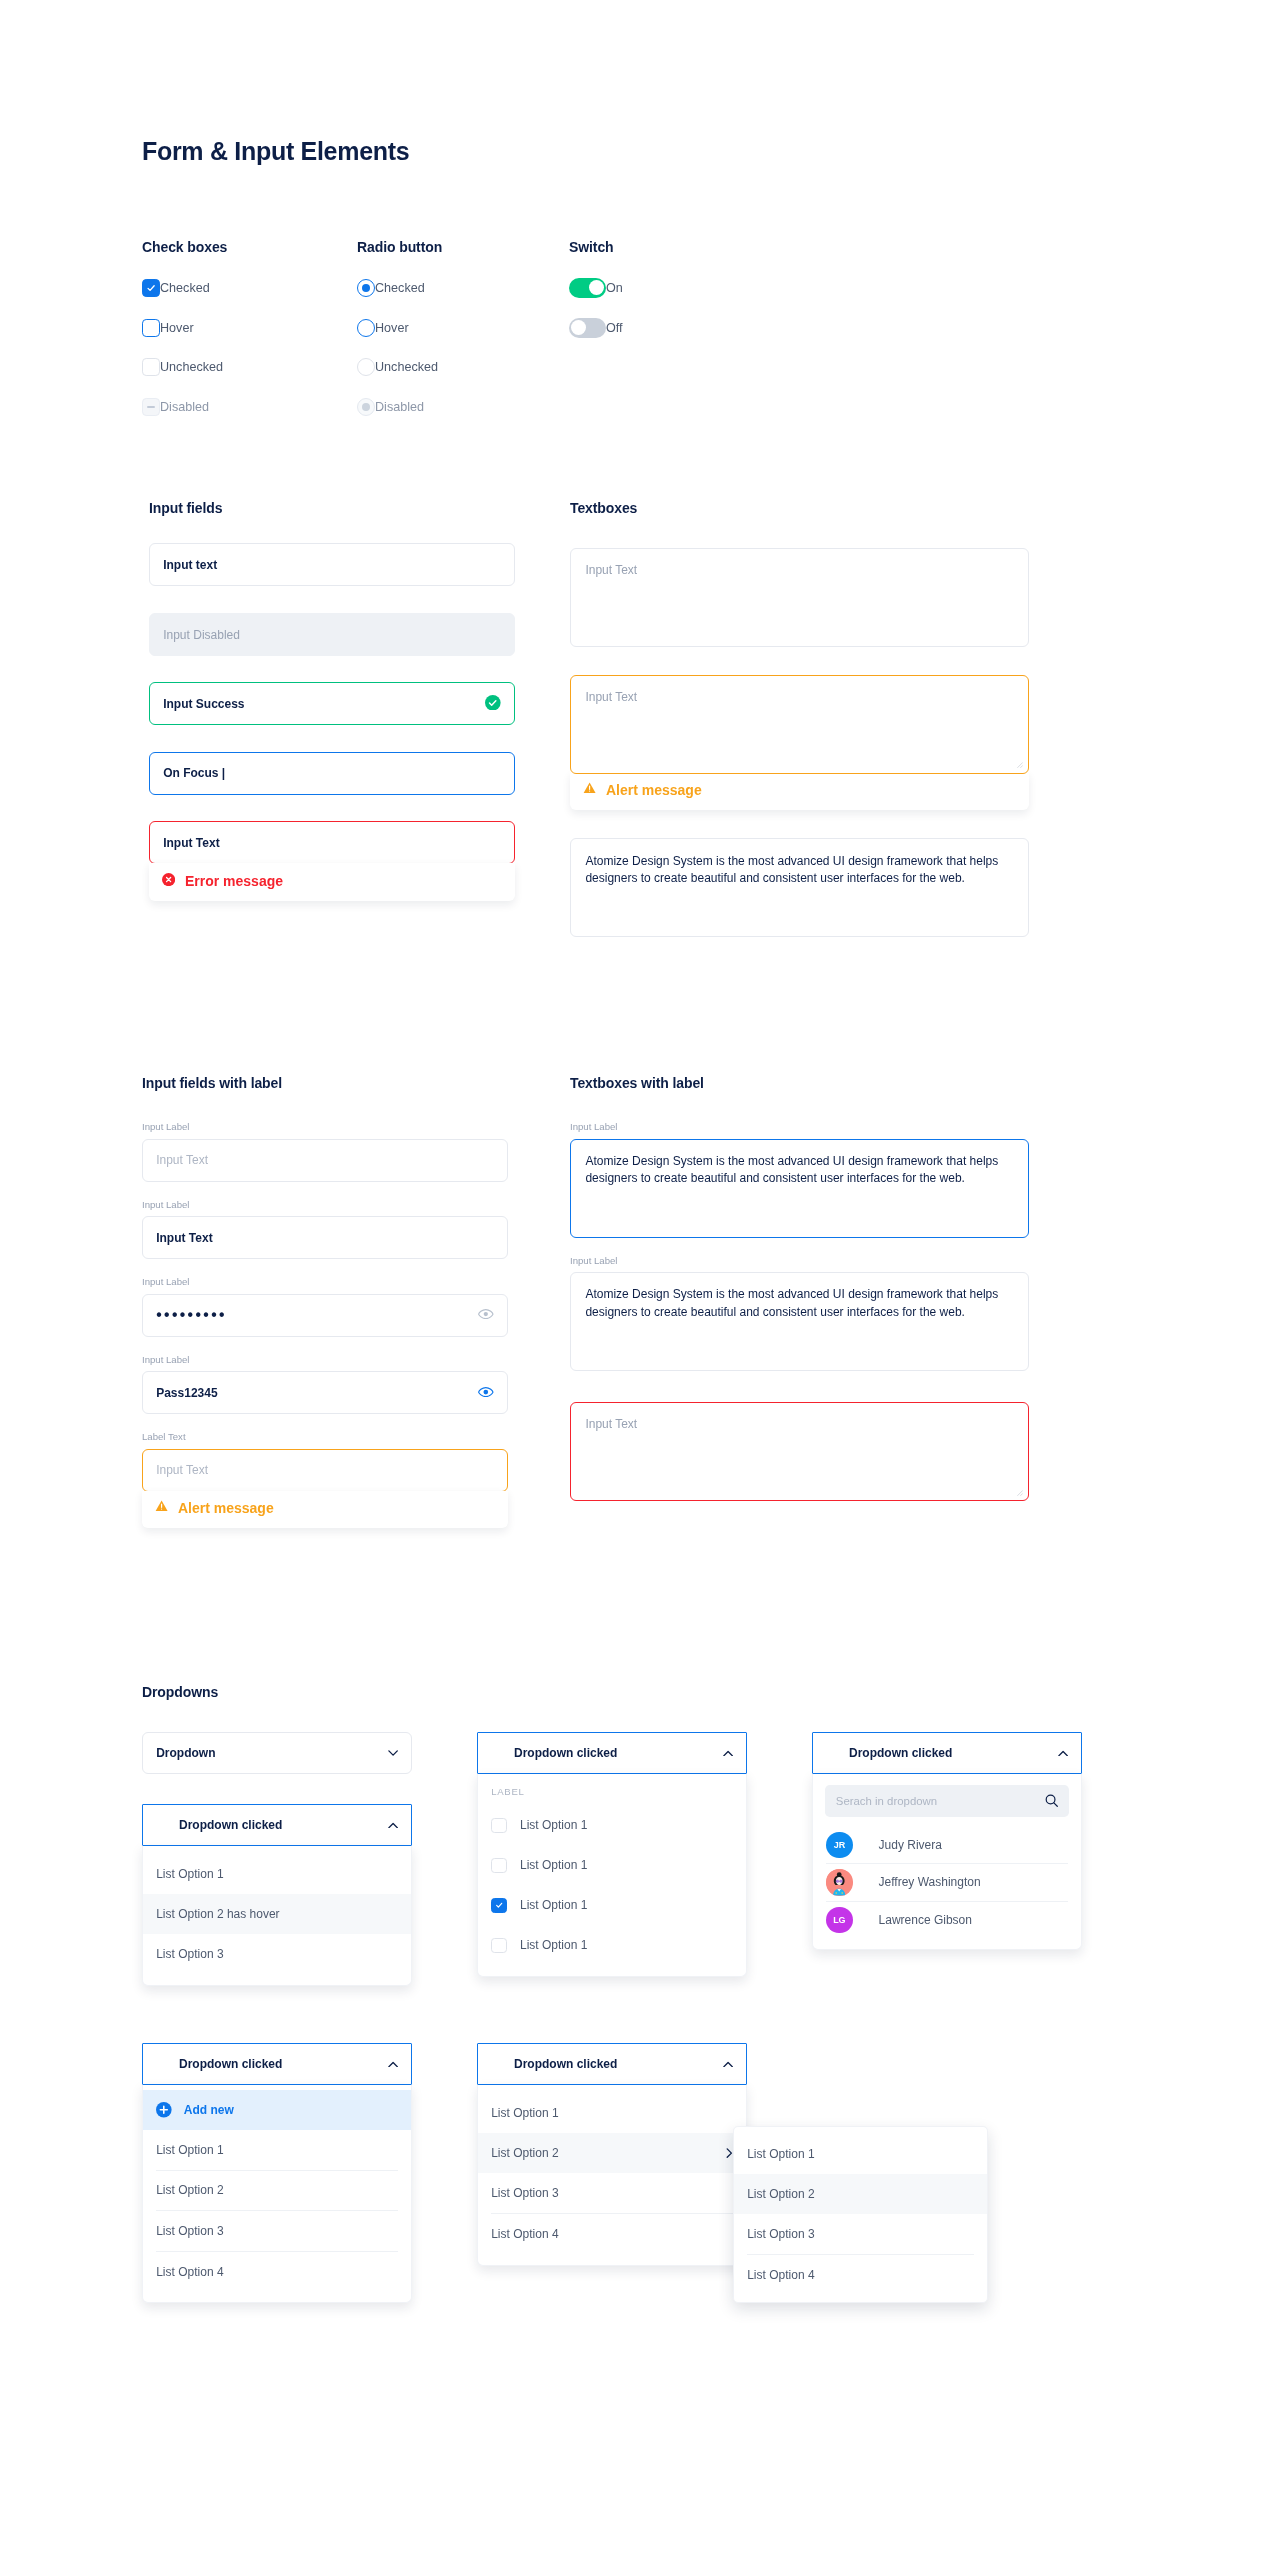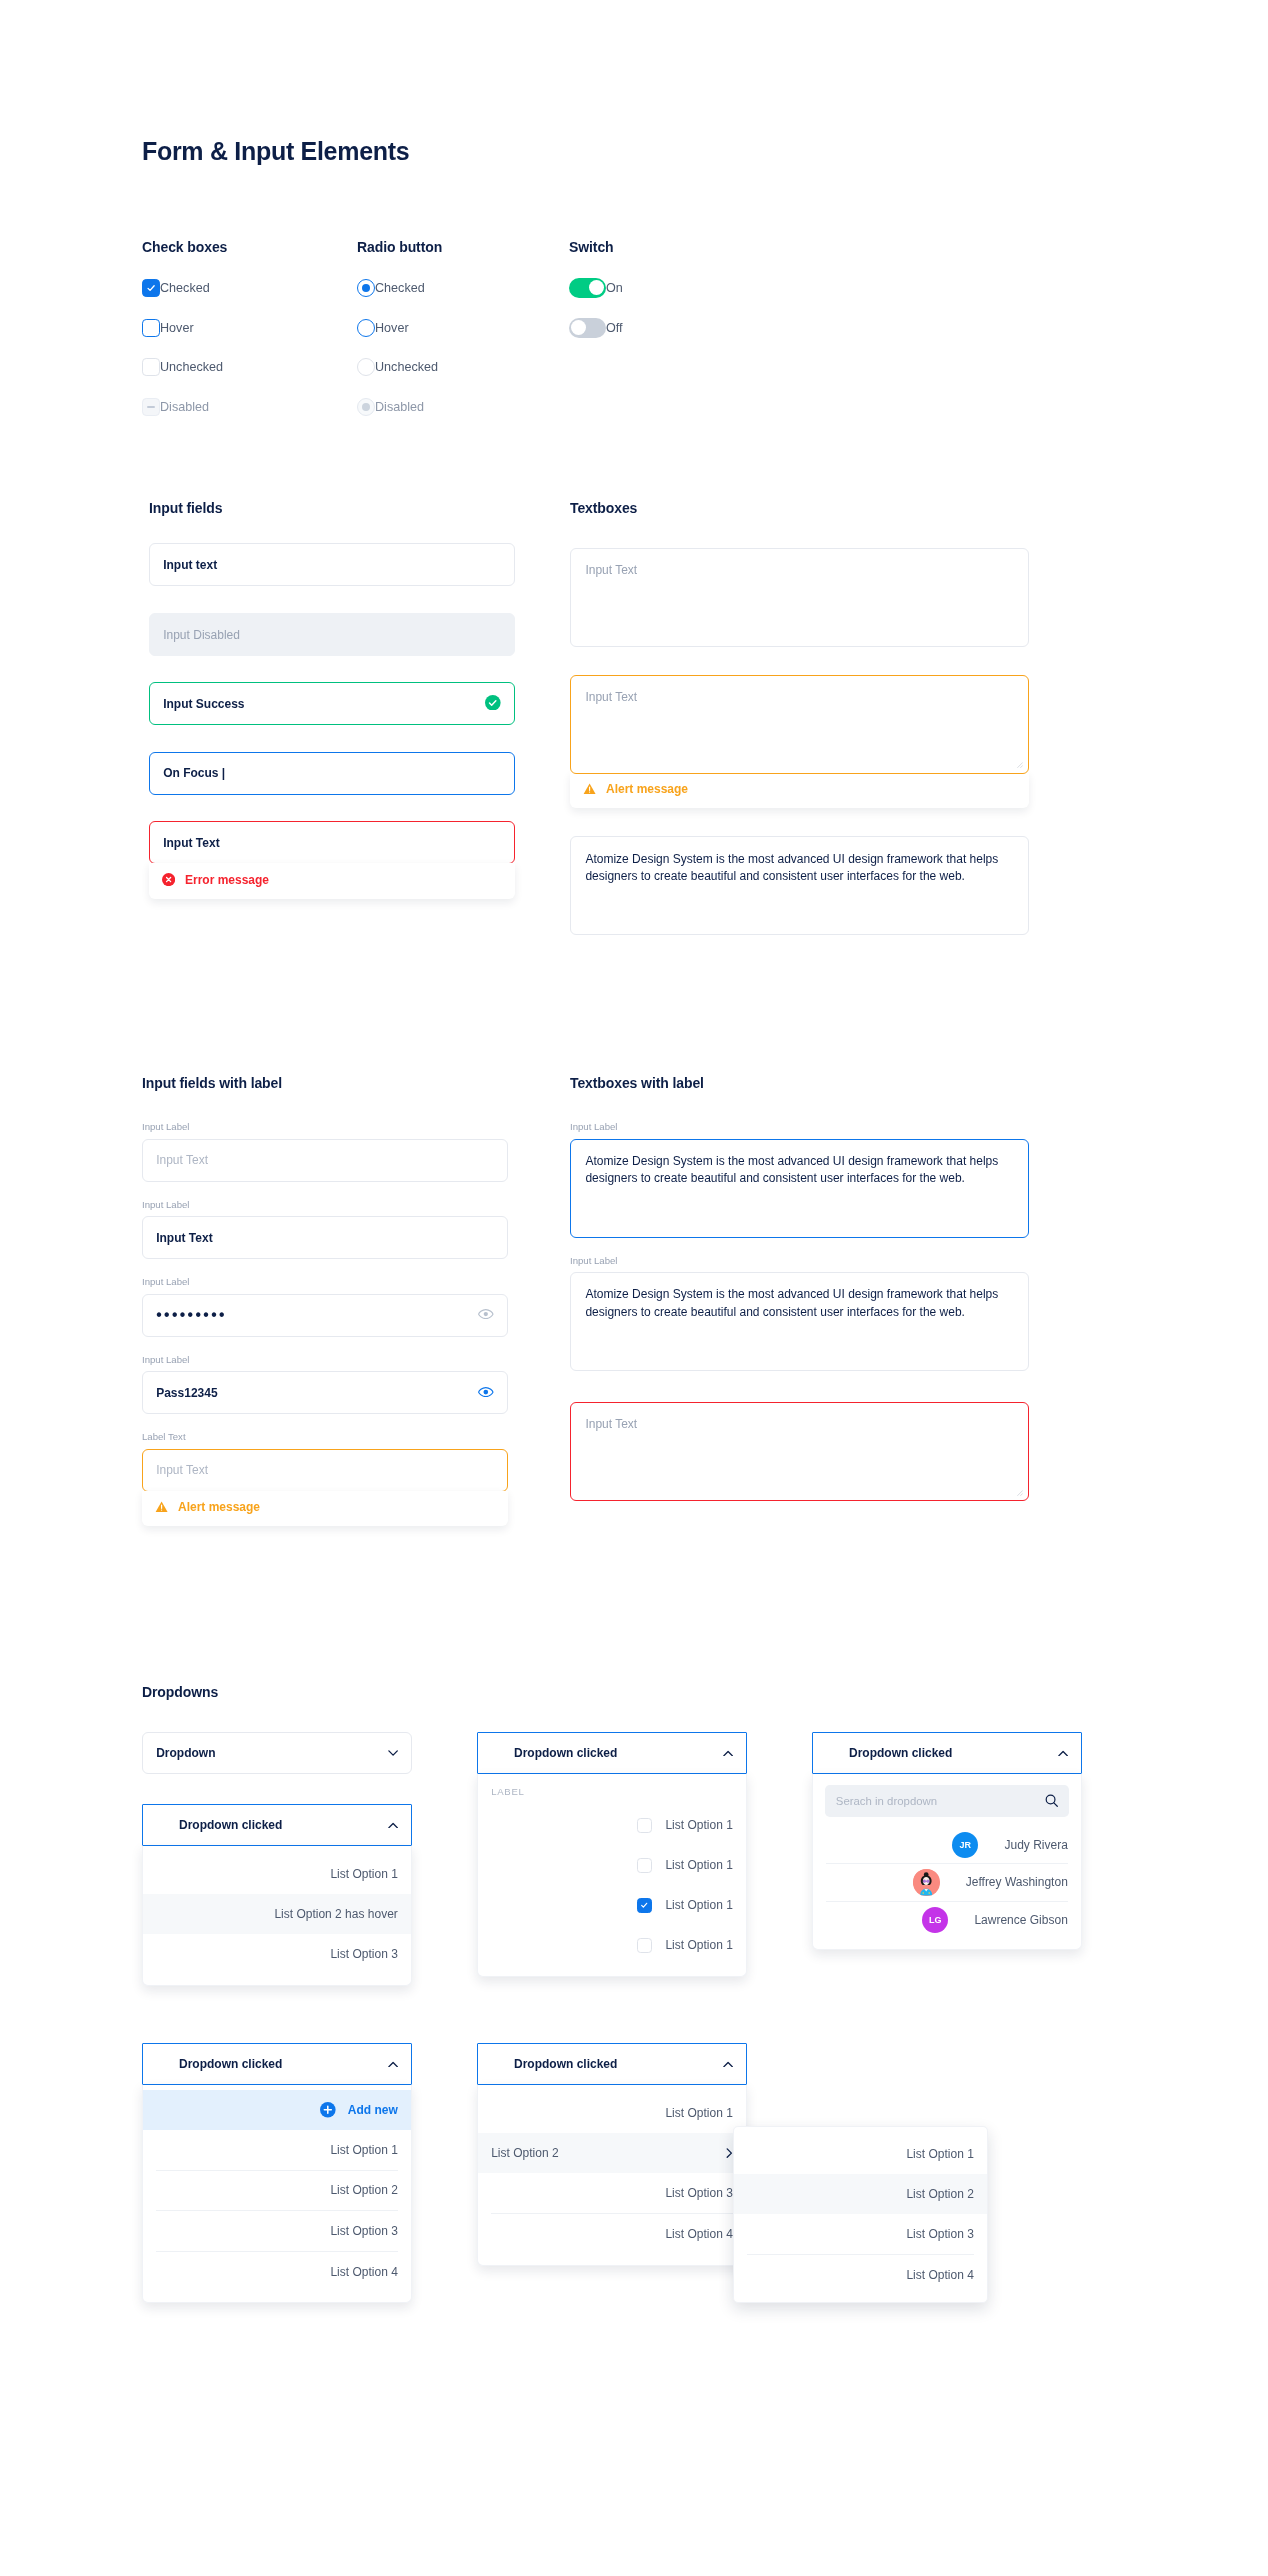--- a/index.html
+++ b/index.html
@@ -90,22 +90,22 @@
   .field.dis { background: var(--disabled-bg); border-color: var(--disabled-bg); color: var(--muted-2); font-weight: 400; }
   .field.ok  { border: 1.2px solid var(--green); }
   .field.focus { border: 1.5px solid var(--blue); }
   .field.err { border: 0.9px solid var(--red); }
   .field.warn{ border: 1.2px solid var(--orange); }
   .field .grow { flex: 1; }
 
   .msgbar {
     width: 100%; background: #fff; border-radius: 0 0 6px 6px;
     box-shadow: 0 3.6px 8.4px rgba(16,30,54,.08);
-    display: flex; align-items: center; padding: 9.6px 13.2px 12px 13.2px;
-    font-size: 12px; font-weight: 700; margin-top: -1.2px;
+    display: flex; align-items: flex-start; padding: 9.6px 13.2px 12px 13.2px;
+    font-size: 14px; font-weight: 700; margin-top: -1.2px;
   }
   .msgbar.red    { color: var(--red); }
   .msgbar.orange { color: var(--orange); }
   .msgbar .mico { margin-right: 9.6px; display: flex; flex: none; }
 
   .lbl { font-size: 9.6px; color: var(--muted-2); margin-bottom: 6.6px; display: block; }
 
   .tbox {
     width: 100%; border-radius: 6px; border: 0.9px solid var(--line);
     background: #fff; padding: 13.2px 14.4px; position: relative;
@@ -129,21 +129,21 @@
   .dd-head.open { border: 1.5px solid var(--blue); border-radius: 1px; padding-left: 36px; }
   .chev { width: 10.2px; height: 6.6px; display: block; }
 
   .dd-panel {
     width: 100%; background: #fff; border-radius: 0 0 6px 6px;
     box-shadow: 0 4.8px 12px rgba(16,30,54,.10); padding: 8.4px 0 10.8px 0;
     border: 0.6px solid #f0f2f6; border-top: none;
   }
   .dd-item {
     display: flex; align-items: center; height: 40px; padding: 0 13.2px;
-    font-size: 12px; color: #4d596e; justify-content: flex-end;
+    font-size: 12px; color: #4d596e;
   }
   .dd-item.hov { background: var(--hover-bg); }
   .dd-item.add { background: var(--addnew-bg); color: var(--blue); font-weight: 700; }
   .dd-item .cb { width: 15.6px; height: 15.6px; border-radius: 3.6px; margin-right: 13.2px; }
   .dd-item .cb .tick { width: 8.4px; height: 8.4px; }
   .dd-sep { height: 0.6px; background: #eef1f5; margin: 0 13.2px; }
   .dd-group-label {
     font-size: 9.6px; color: var(--muted); letter-spacing: 0.7px;
     padding: 3.6px 13.2px 8.4px 13.2px;
   }

